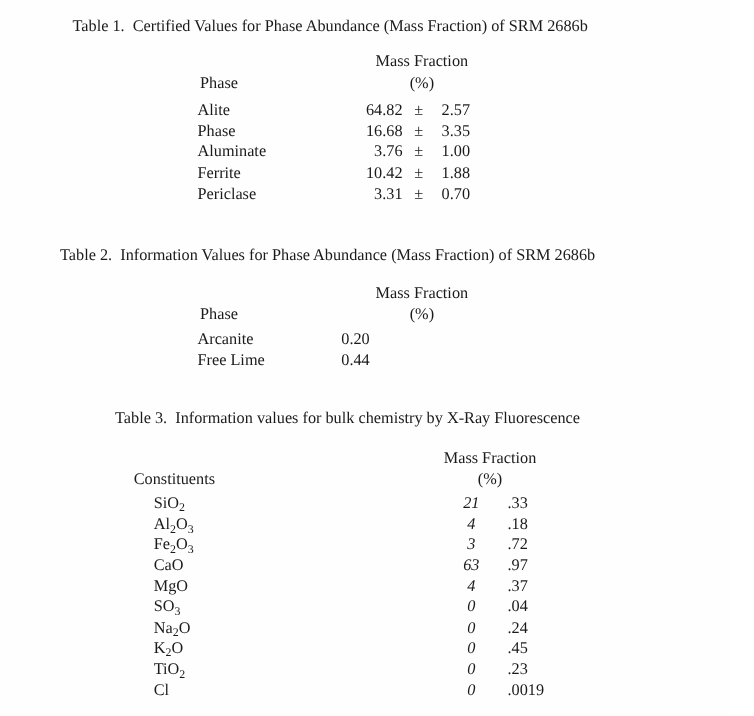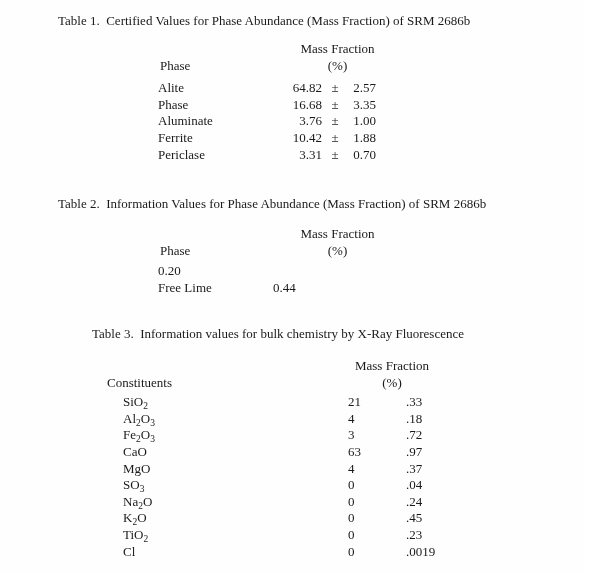--- a/index.html
+++ b/index.html
@@ -31,29 +31,29 @@
   .pm   { display: inline-block; width: 26px; text-align: center; }
   .unc  { display: inline-block; width: 28px; text-align: right; }
 
   
   .center { }
 
   
   .t3 .c1 { width: 225px; }
   .t3 .c2 { width: 120px; }
   .t3name { padding-left: 18px; }
-  .ip { display: inline-block; width: 58px; text-align: left; }
+  .ip { display: inline-block; width: 58px; text-align: center; font-style: italic; }
   .fp { display: inline-block; text-align: left; }
   .sub { font-size: 9.5px; position: relative; top: 3px; }
 
   #t1-title { left: 58px;  top: 13px; }
   #t1       { left: 158px; top: 41px; }
   #t1-body  { margin-top: 6px; }
 
-  #t2-title { left: 58px;  top: 196px; font-family: Liberation Serif, serif; }
+  #t2-title { left: 48px;  top: 196px; font-family: Liberation Serif, serif; }
   #t2       { left: 158px; top: 226px; }
   #t2-body  { margin-top: 4px; }
 
   #t3-title { left: 70px;  top: 326px; margin-left: 22px; }
   #t3       { left: 105px; top: 358px; }
   #t3-body  { margin-top: 3px; }
 </style>
 </head>
 <body>
 
@@ -96,20 +96,21 @@
   <div class="abs t12" id="t2">
     <div class="hdr">
       <div class="c1 hc1">Phase</div>
       <div class="c2 hc2">
         <div>Mass Fraction</div>
         <div>(%)</div>
       </div>
     </div>
     <div id="t2-body">
         <div class="row">
+          <div class="c1">Arcanite</div>
           <div class="c2 center">0.20</div>
         </div>
         <div class="row">
           <div class="c1">Free Lime</div>
           <div class="c2 center">0.44</div>
         </div>
       </div>
   </div>
 
   <div class="abs title" id="t3-title">Table 3.  Information values for bulk chemistry by X-Ray Fluorescence</div>

